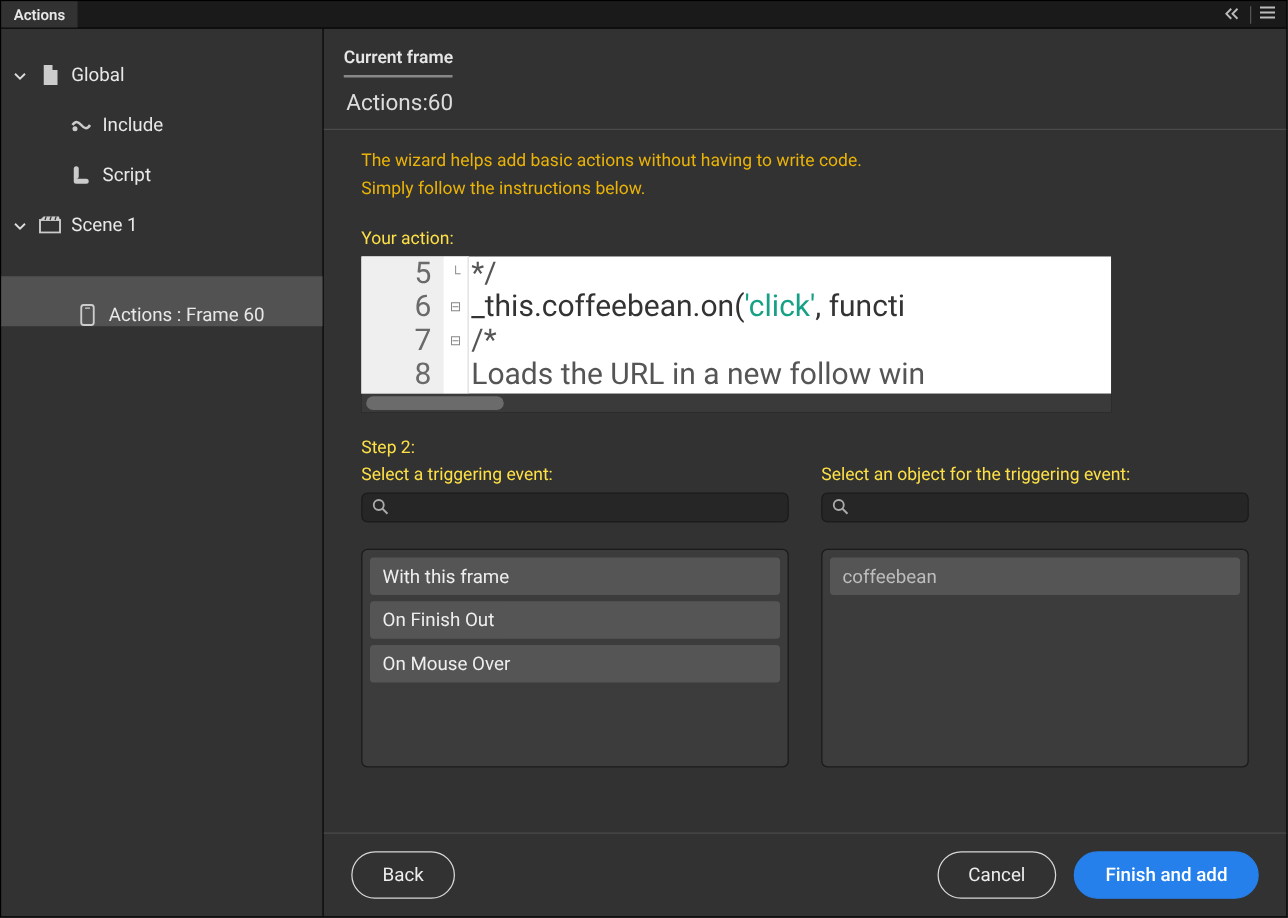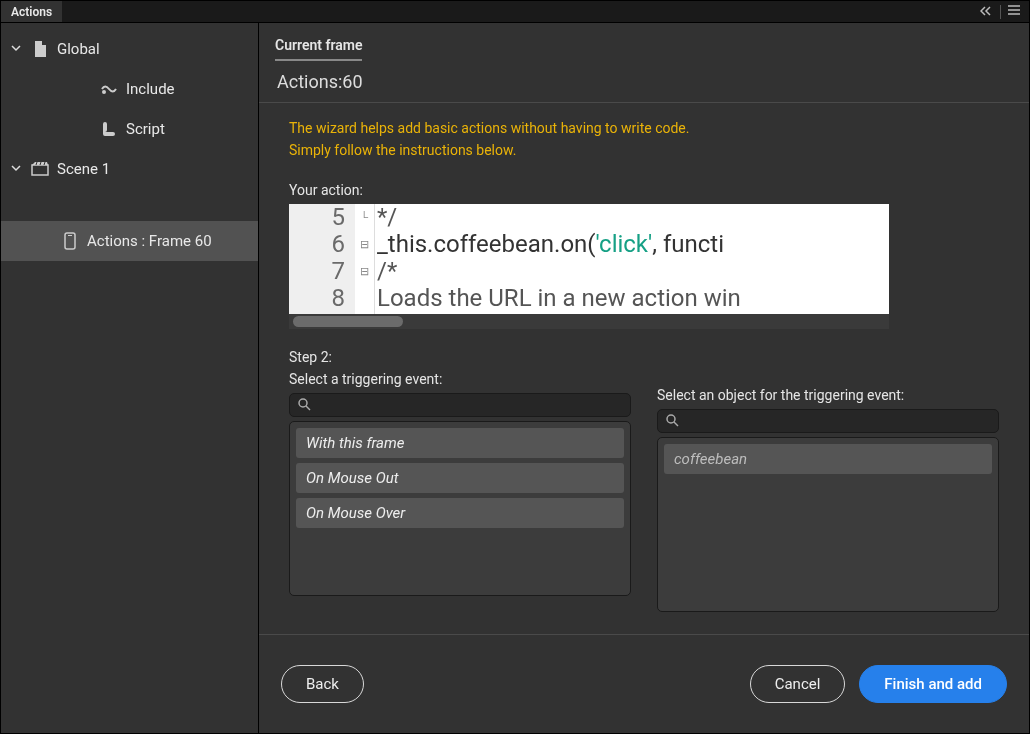--- a/index.html
+++ b/index.html
@@ -60,28 +60,28 @@
   min-height: 0;
 }
 .sidebar {
   width: 258px;
   background: #323232;
   border-right: 1px solid #000;
   padding-top: 6px;
 }
 .tree-row {
   display: flex;
-  align-items: center;
+  align-items: flex-end;
   height: 40px;
   padding-left: 8px;
   color: #e8e8e8;
   font-size: 15px;
   gap: 8px;
 }
-.tree-row.indent1 { padding-left: 55px; margin-left: 44px; }
+.tree-row.indent1 { padding-left: 55px; }
 .tree-row.indent2 { padding-left: 60px; }
 .tree-row.selected {
   background: #525252;
   margin-top: 32px;
 }
 .chevron {
   width: 14px;
   text-align: center;
   color: #ddd;
   font-size: 11px;
@@ -125,21 +125,21 @@
   flex: 1;
   overflow: hidden;
 }
 .intro p {
   font-size: 14px;
   color: #eab308;
   line-height: 1.6;
 }
 .label {
   font-size: 14px;
-  color: #e5e5e5;
+  color: #fde047;
   margin-top: 20px;
   margin-bottom: 6px;
 }
 .code-block {
   background: #1e1e1e;
   width: 600px;
   height: 125px;
   overflow: hidden;
   position: relative;
   font-family: "Consolas", "Menlo", monospace;
@@ -207,47 +207,46 @@
   border: 1px solid #1a1a1a;
   border-radius: 5px;
   height: 24px;
   display: flex;
   align-items: center;
   padding: 0 8px;
   gap: 6px;
 }
 .search-box svg { flex-shrink: 0; }
 .list-box {
-  margin-top: 4px;
+  margin-top: 21px;
   border: 1px solid #1a1a1a;
   border-radius: 5px;
   background: #3c3c3c;
   padding: 6px;
   height: 175px;
-  font-style: italic;
 }
 .list-item {
   background: #555;
   color: #eee;
   font-size: 15px;
   padding: 6px 10px;
   border-radius: 3px;
   margin-bottom: 5px;
 }
 .list-item.muted {
   background: transparent;
   color: #8a8a8a;
 }
 .list-item.obj {
   background: #555;
   color: #bdbdbd;
 }
 .footer {
   border-top: 1px solid #4a4a4a;
-  padding: 30px 22px;
+  padding: 14px 22px;
   display: flex;
   align-items: center;
 }
 .btn {
   border-radius: 20px;
   padding: 9px 24px;
   font-size: 15px;
   border: 1.5px solid #d8d8d8;
   background: transparent;
   color: #eee;
@@ -370,46 +369,46 @@
             </div>
             <div class="fold-col">
               <div>└</div>
                 <div>⊟</div>
                 <div>⊟</div>
                 <div>&nbsp;</div>
             </div>
             <div class="code-text"><span class="cm">*/</span>
 <span>_this.coffeebean.on(</span><span class="kw">'click'</span><span>, functi</span>
 <span class="cm">/*</span>
-<span class="cm">Loads the URL in a new action win</span></div>
+<span class="cm">Loads the URL in a new follow win</span></div>
           </div>
           <div class="hscroll-track">
             <div class="hscroll-thumb"></div>
           </div>
         </div>
 
         <div class="label">Step 2:</div>
 
         <div class="two-col">
           <div class="col">
             <div class="label" style="margin-top:0">Select a triggering event:</div>
             <div class="search-box">
               <svg width="13" height="13" viewBox="0 0 13 13">
                   <circle cx="5" cy="5" r="4" stroke="#aaa" stroke-width="1.5" fill="none"></circle>
                   <path d="M8 8 L12 12" stroke="#aaa" stroke-width="1.5"></path>
                 </svg>
             </div>
             <div class="list-box">
               <div class="list-item">With this frame</div>
-              <div class="list-item">On Mouse Out</div>
+              <div class="list-item">On Finish Out</div>
               <div class="list-item">On Mouse Over</div>
             </div>
           </div>
           <div class="col">
-            <div class="label" style="margin-top:16px">Select an object for the triggering event:</div>
+            <div class="label" style="margin-top:0">Select an object for the triggering event:</div>
             <div class="search-box">
               <svg width="13" height="13" viewBox="0 0 13 13">
                   <circle cx="5" cy="5" r="4" stroke="#aaa" stroke-width="1.5" fill="none"></circle>
                   <path d="M8 8 L12 12" stroke="#aaa" stroke-width="1.5"></path>
                 </svg>
             </div>
             <div class="list-box">
               <div class="list-item obj">coffeebean</div>
             </div>
           </div>

